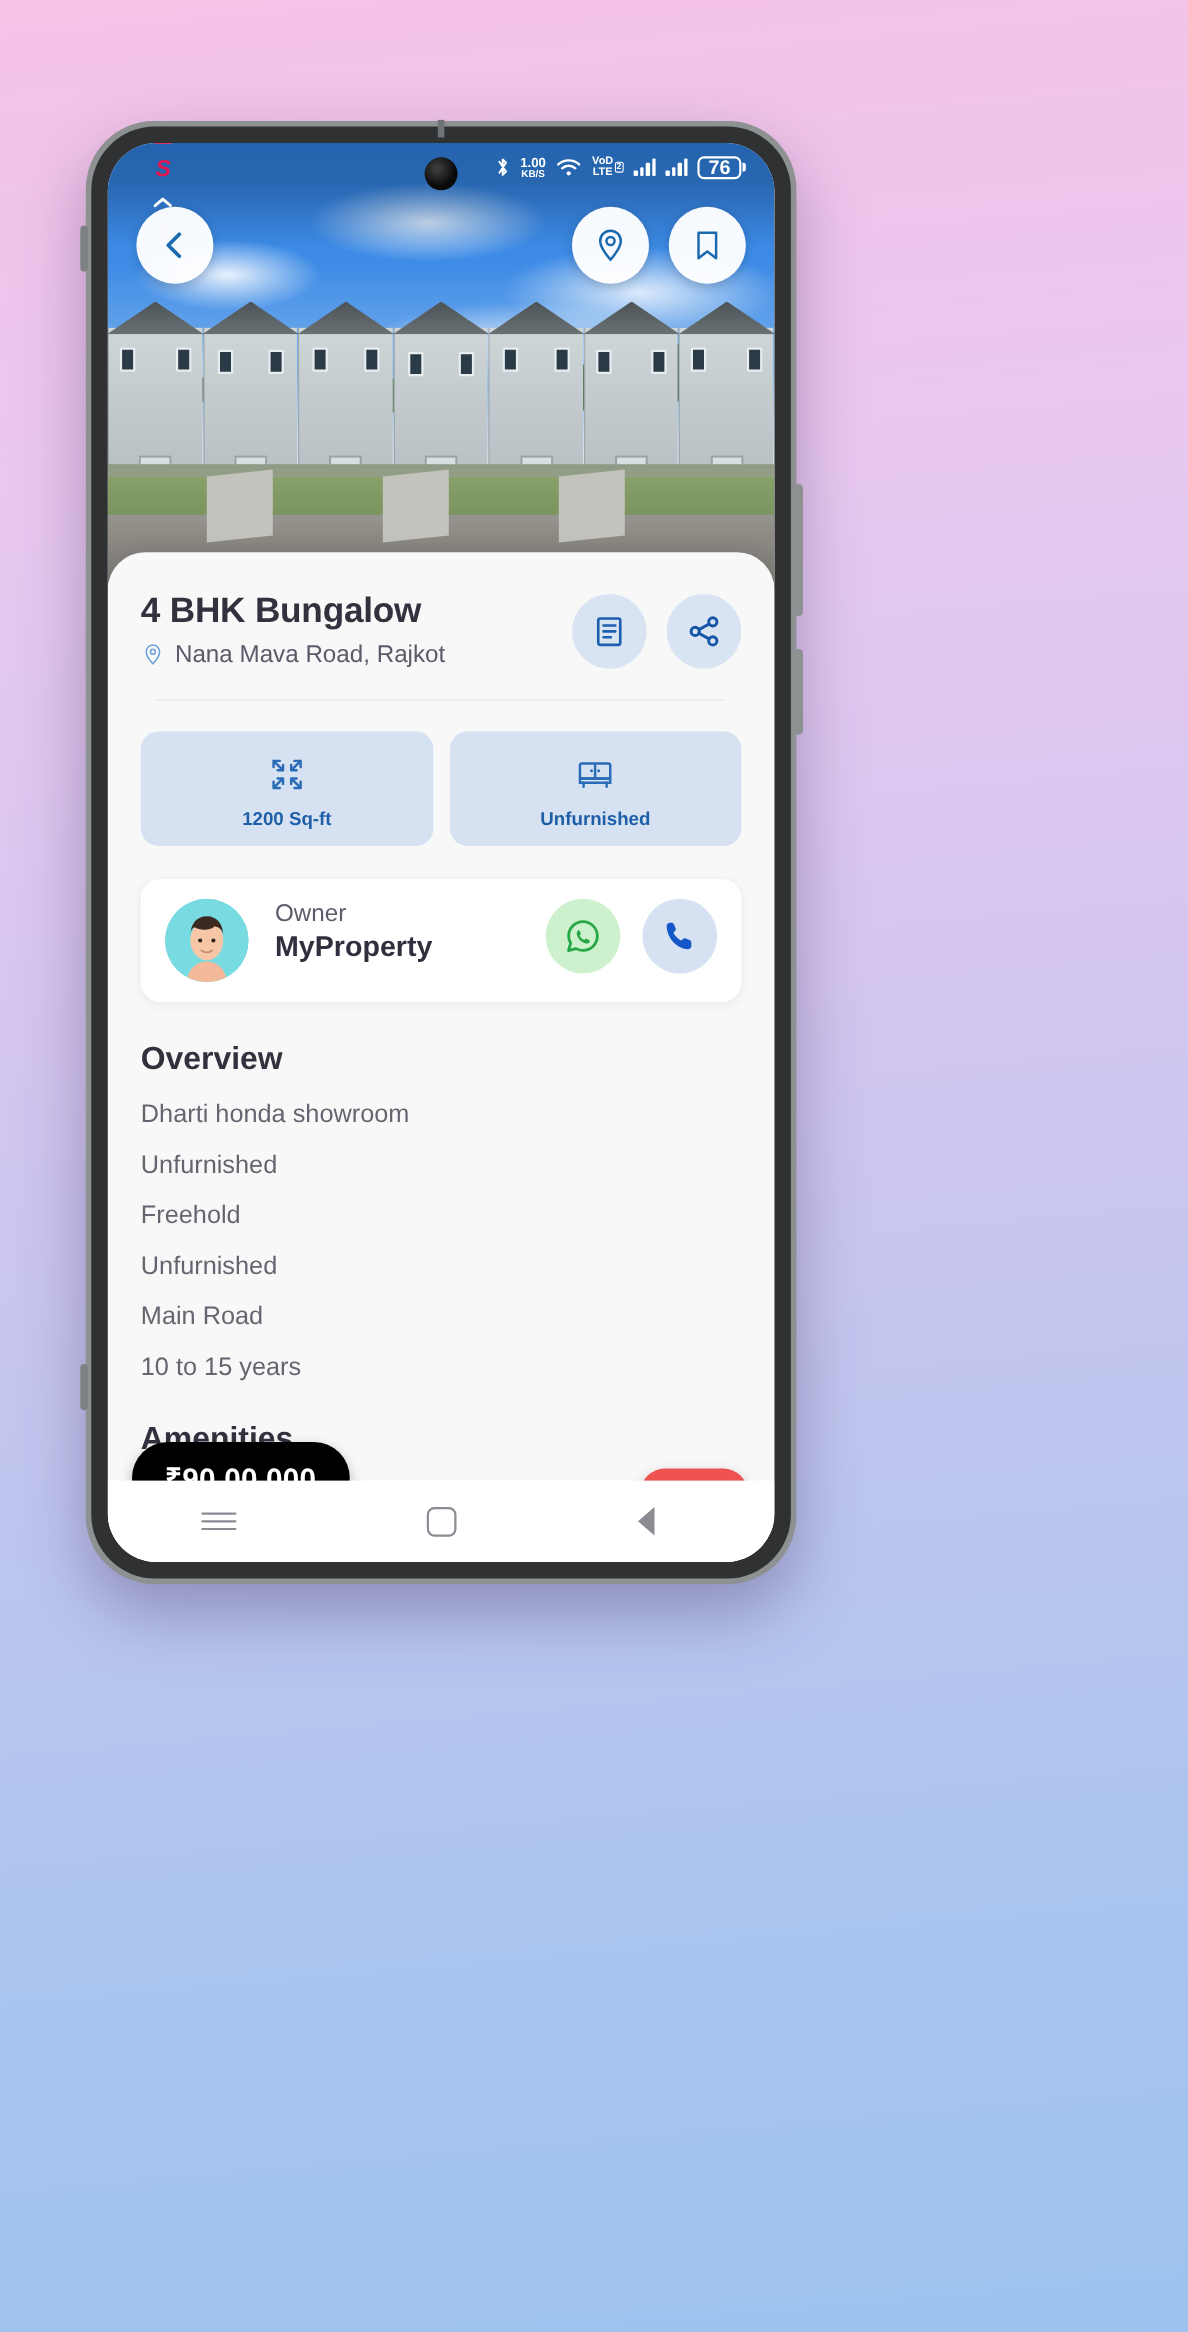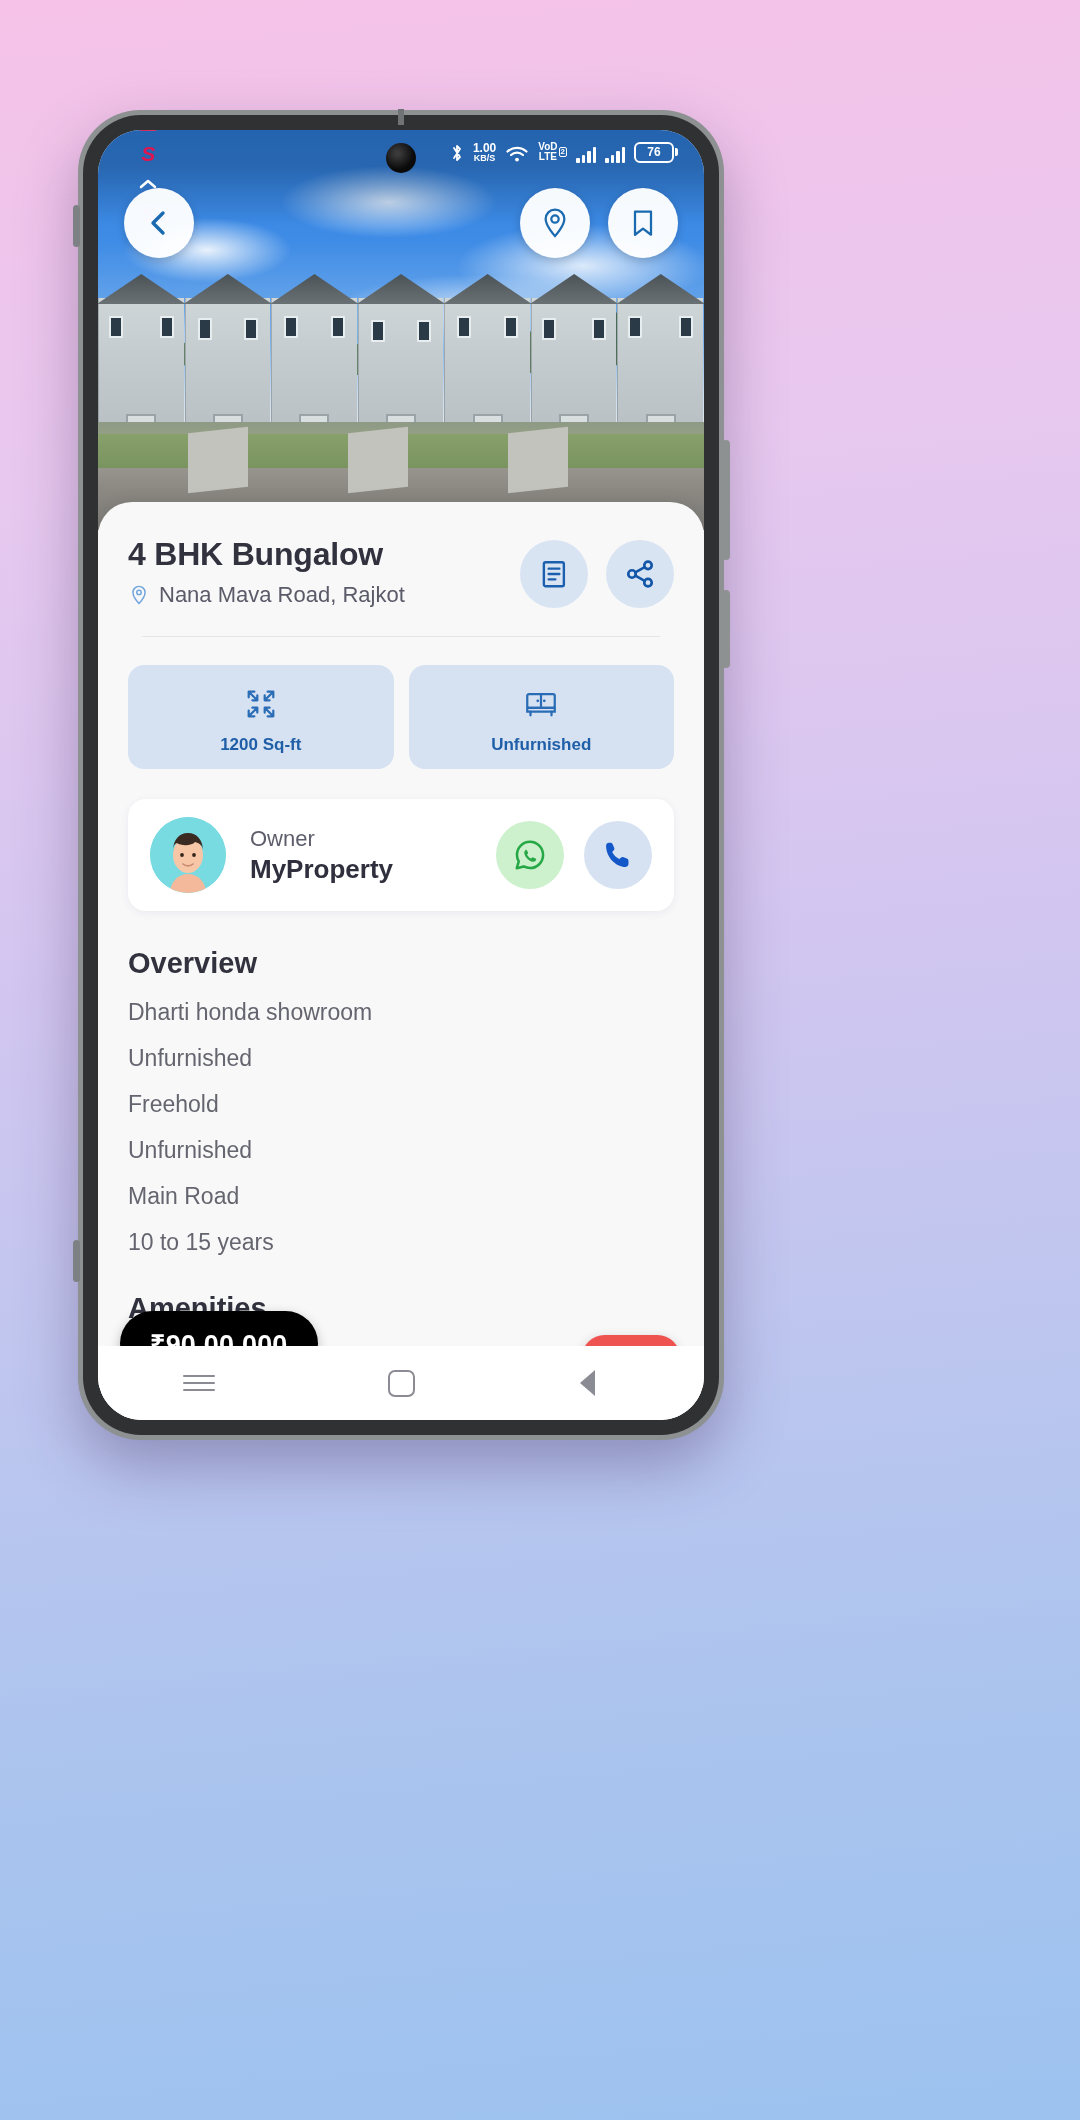--- a/index.html
+++ b/index.html
@@ -113,39 +113,39 @@
     pointer-events:none;
   }
 
   
   .statusbar{
     position:absolute; left:0; right:0; top:0; height:44px;
     display:flex; align-items:center; padding:0 26px;
     color:#fff; font-size:19px; font-weight:600; z-index:6;
   }
   .sb-left{ display:flex; align-items:center; gap:11px;flex-direction:column; }
-  .sb-right{ margin-left:auto; display:flex; align-items:flex-end; gap:9px; }
+  .sb-right{ margin-left:auto; display:flex; align-items:center; gap:9px; }
   .sb-icon{ display:flex; align-items:center; }
   .ic-mini{ width:20px; height:20px; border-radius:4px;
     background:linear-gradient(135deg,#b4184f,#e23a6d);
     font-size:8px; color:#fff; display:flex; align-items:center; justify-content:center;
     font-weight:700; letter-spacing:-.5px; }
   .ic-s{ font-size:21px; font-weight:800; font-style:italic; color:#e0154f; }
   .ic-s2{ font-size:21px; font-weight:800; font-style:italic; color:#7b3fe4; }
   .netspeed{ font-size:12px; line-height:1; text-align:center; font-weight:700; }
   .netspeed small{ display:block; font-size:9px; }
   .volte{ font-size:10px; line-height:1.05; font-weight:700; text-align:center;
           display:flex; align-items:center; gap:1px; }
   .volte b{ display:inline-block; border:1.4px solid #fff; border-radius:2px;
             padding:0 1px; font-size:8px; }
   .bars{ display:flex; align-items:flex-end; gap:2px; height:16px; }
   .bars i{ display:block; width:3.5px; background:#fff; border-radius:1px; }
   .battery{ display:flex; align-items:center; }
   .bat-body{ width:40px; height:21px; border:2px solid #fff; border-radius:6px;
-    display:flex; align-items:center; justify-content:center; font-size:12px; font-weight:700; }
+    display:flex; align-items:center; justify-content:center; font-size:18px; font-weight:700; }
   .bat-tip{ width:3px; height:8px; background:#fff; border-radius:0 2px 2px 0; margin-left:1px; }
   .camera{
     position:absolute; left:50%; transform:translateX(-50%); top:13px;
     width:30px; height:30px; border-radius:50%;
     background:radial-gradient(circle at 38% 34%, #3a3a3a 0 8%, #0a0a0a 60%);
     z-index:8;
   }
 
   
   .circle-btn{
@@ -206,21 +206,21 @@
   .chip{
     flex:1; background:#d6e2f2; border-radius:16px;
     padding:18px 4px 14px; text-align:center;
   }
   .chip .ci{ height:42px; display:flex; align-items:center; justify-content:center; }
   .chip .cl{ margin-top:10px; font-size:17px; font-weight:600; color:#1f5fa8; }
 
   
   .owner-card{
     margin-top:30px; background:#fff; border-radius:18px;
-    padding:18px 22px; display:flex; align-items:center;
+    padding:18px 22px; display:flex; align-items:flex-start;
     box-shadow:0 2px 8px rgba(40,50,80,.07);
   }
   .avatar{
     width:76px; height:76px; border-radius:50%;
     background:radial-gradient(circle at 50% 62%,#79dbe2 0 62%,#6fd2db 100%);
     overflow:hidden; position:relative; flex:0 0 auto;
   }
   .owner-text{ margin-left:24px; flex:1; }
   .owner-role{ font-size:22px; color:#5d5d6b; }
   .owner-name{ font-size:26px; font-weight:700; color:#2f2f3d; margin-top:2px; }

